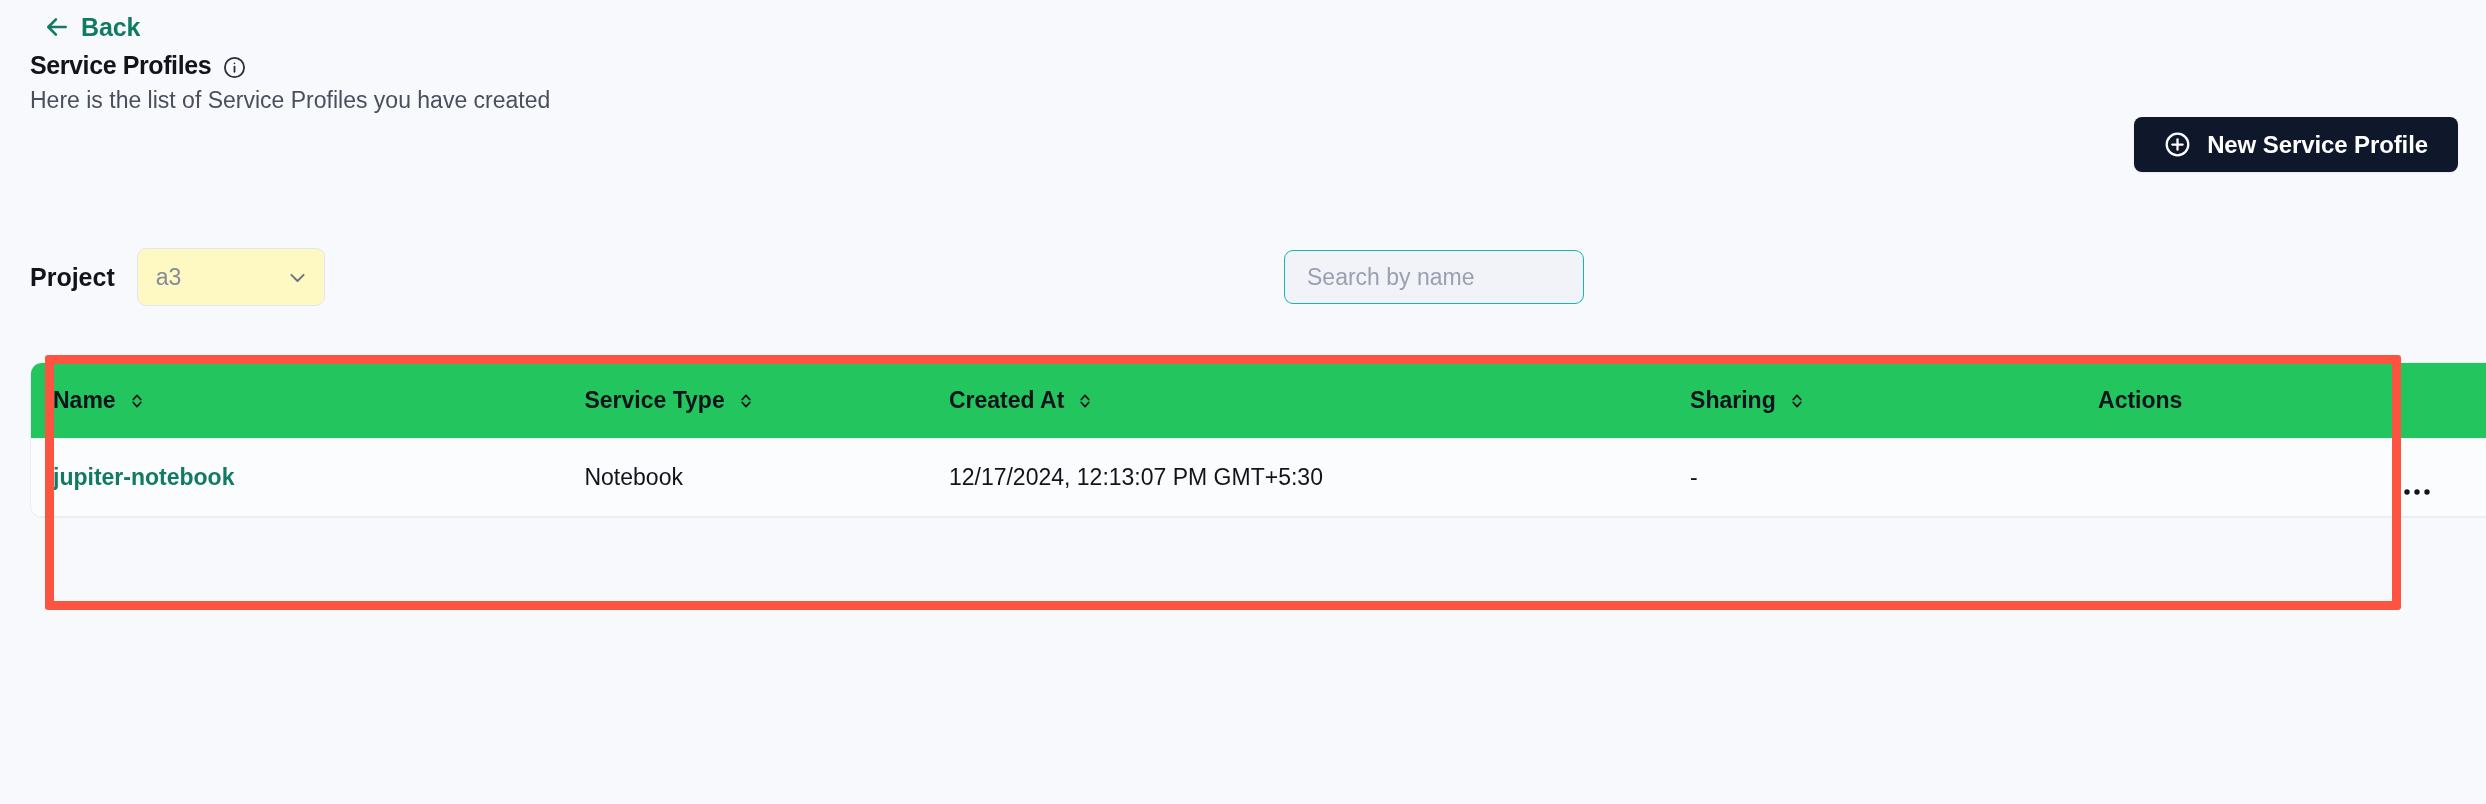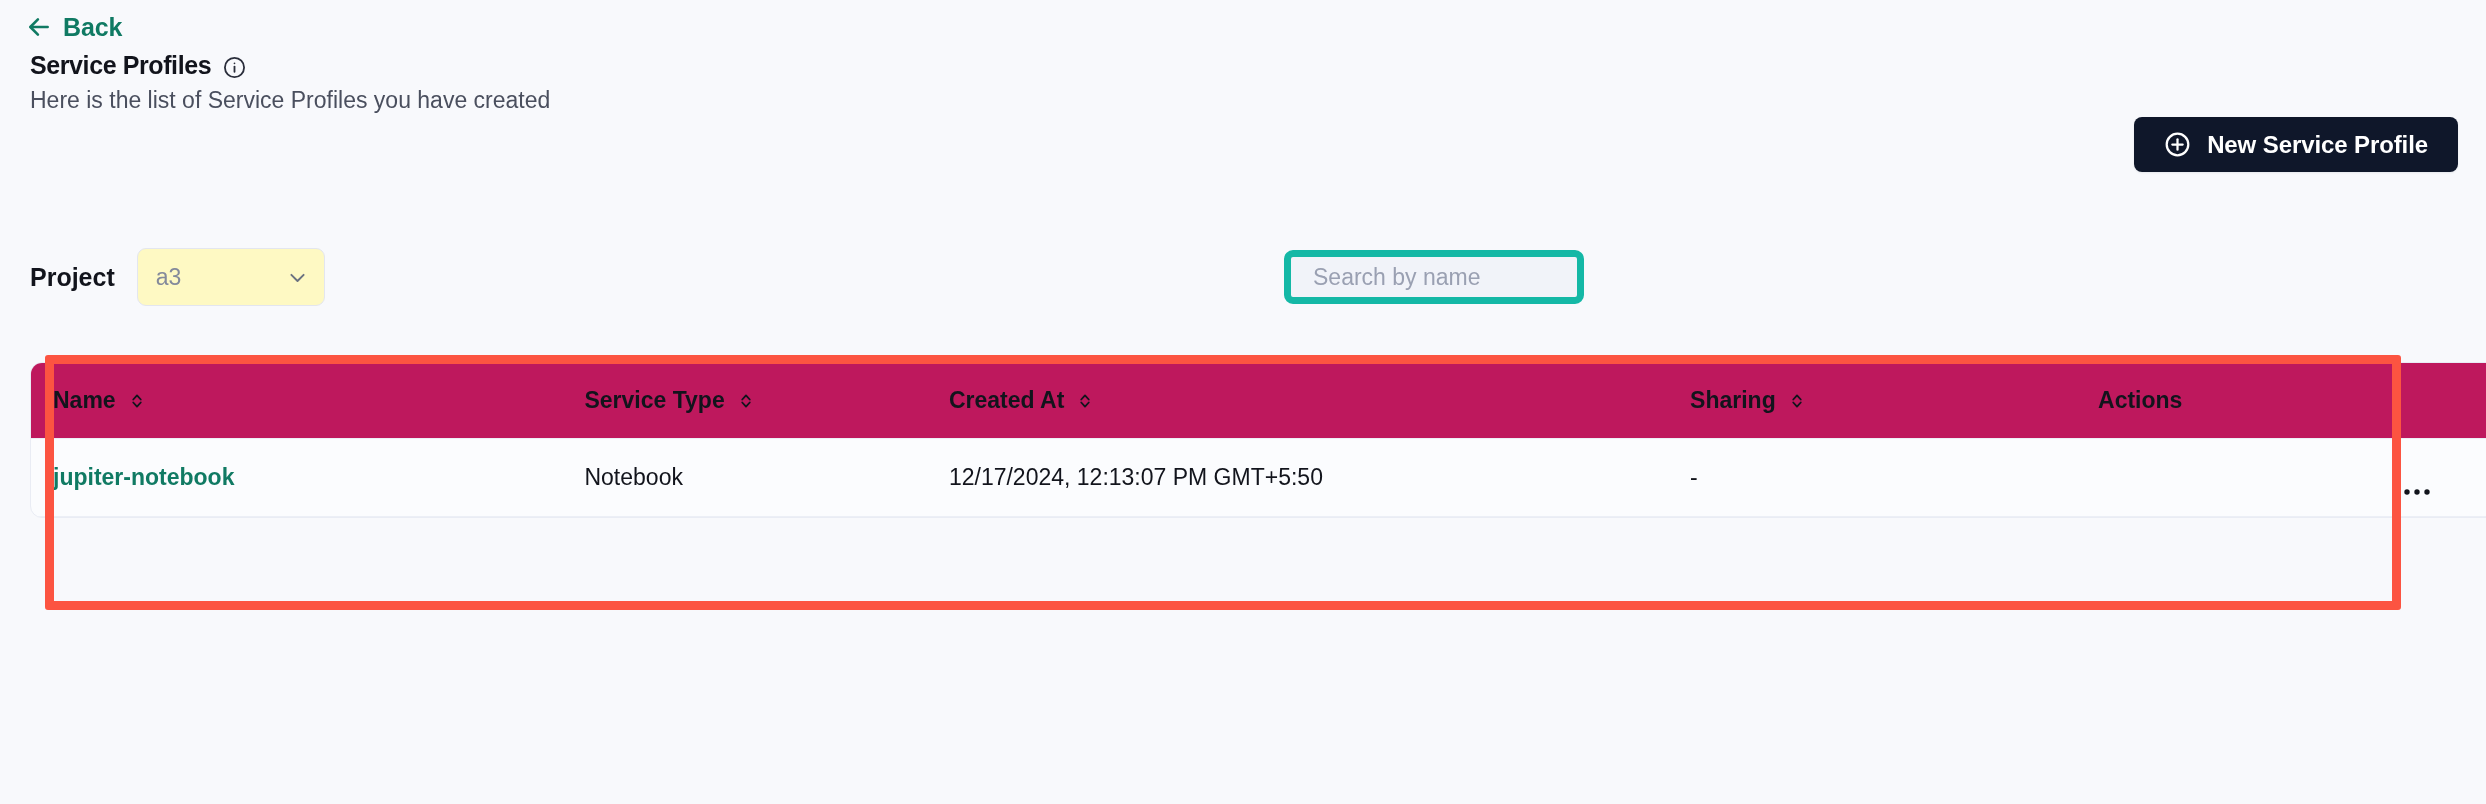--- a/index.html
+++ b/index.html
@@ -12,21 +12,21 @@
     background: #f8f9fc;
     font-family: "Liberation Sans", sans-serif;
     -webkit-font-smoothing: antialiased;
     overflow: hidden;
     position: relative;
   }
 
   
   .back-row {
     position: absolute;
-    left: 26px;
+    left: 44px;
     top: 14px;
     display: flex;
     align-items: center;
     gap: 11px;
     cursor: pointer;
   }
   .back-arrow {
     width: 26px;
     height: 26px;
     display: block;
@@ -150,21 +150,21 @@
     display: block;
     color: #6b7280;
   }
   .search-box {
     position: absolute;
     left: 1254px;
     top: 2px;
     width: 300px;
     height: 54px;
     box-sizing: border-box;
-    border: 7px solid #14b8a6;
+    border: 1px solid #14b8a6;
     border-radius: 9px;
     background: #f1f3f9;
     display: flex;
     align-items: center;
     padding: 0 22px;
   }
   .search-input {
     border: none;
     outline: none;
     background: transparent;
@@ -194,21 +194,21 @@
     width: 100%;
     border-collapse: collapse;
     table-layout: fixed;
   }
   table.profiles thead th {
     text-align: left;
     font-size: 23px;
     font-weight: 700;
     color: #12141c;
     padding: 24px 0 24px 0;
-    background: #be185d;
+    background: #22c55e;
     border-bottom: 1px solid #eceff6;
     white-space: nowrap;
   }
   .th-inner {
     display: flex;
     align-items: center;
     gap: 12px;
   }
   .sort-icon {
     width: 18px;
@@ -375,21 +375,21 @@
           <span>Actions</span>
         </th>
       </tr>
     </thead>
     <tbody>
       <tr>
         <td class="col-name">
           <a class="profile-link">jupiter-notebook</a>
         </td>
         <td class="col-type">Notebook</td>
-        <td class="col-created">12/17/2024, 12:13:07 PM GMT+5:50</td>
+        <td class="col-created">12/17/2024, 12:13:07 PM GMT+5:30</td>
         <td class="col-sharing dash-cell">-</td>
         <td class="col-actions">
           <span class="kebab-icon">
             <svg viewBox="0 0 28 8" fill="currentColor" width="28" height="8">
               <circle cx="4" cy="4" r="2.7"></circle>
               <circle cx="14" cy="4" r="2.7"></circle>
               <circle cx="24" cy="4" r="2.7"></circle>
             </svg>
           </span>
         </td>

